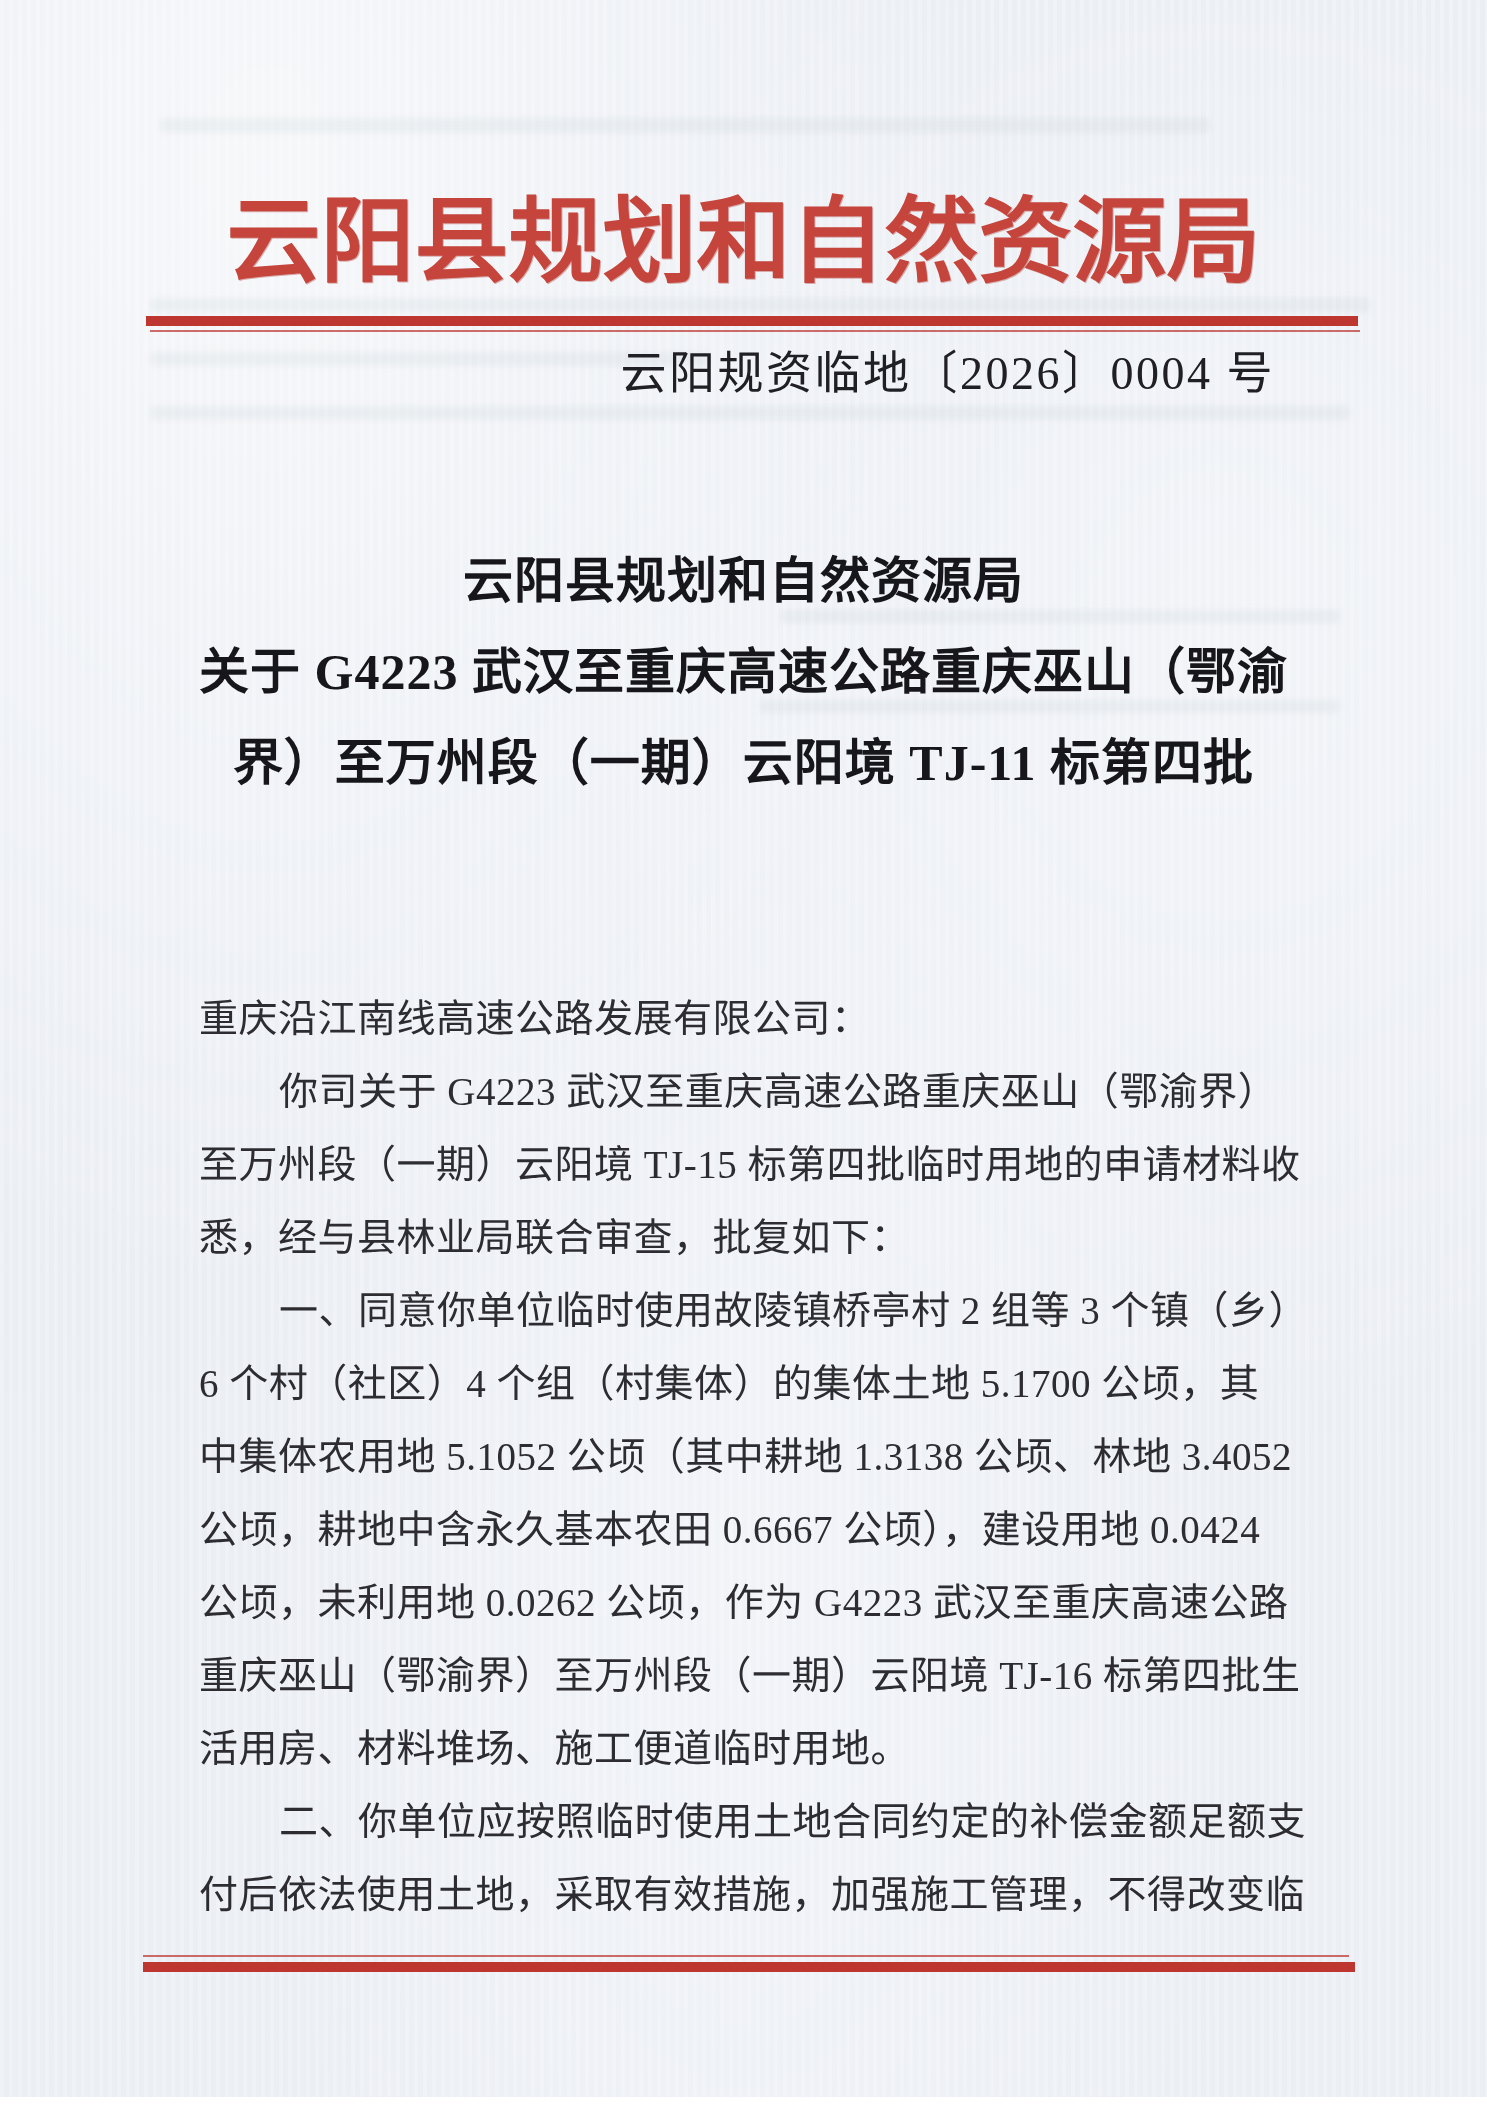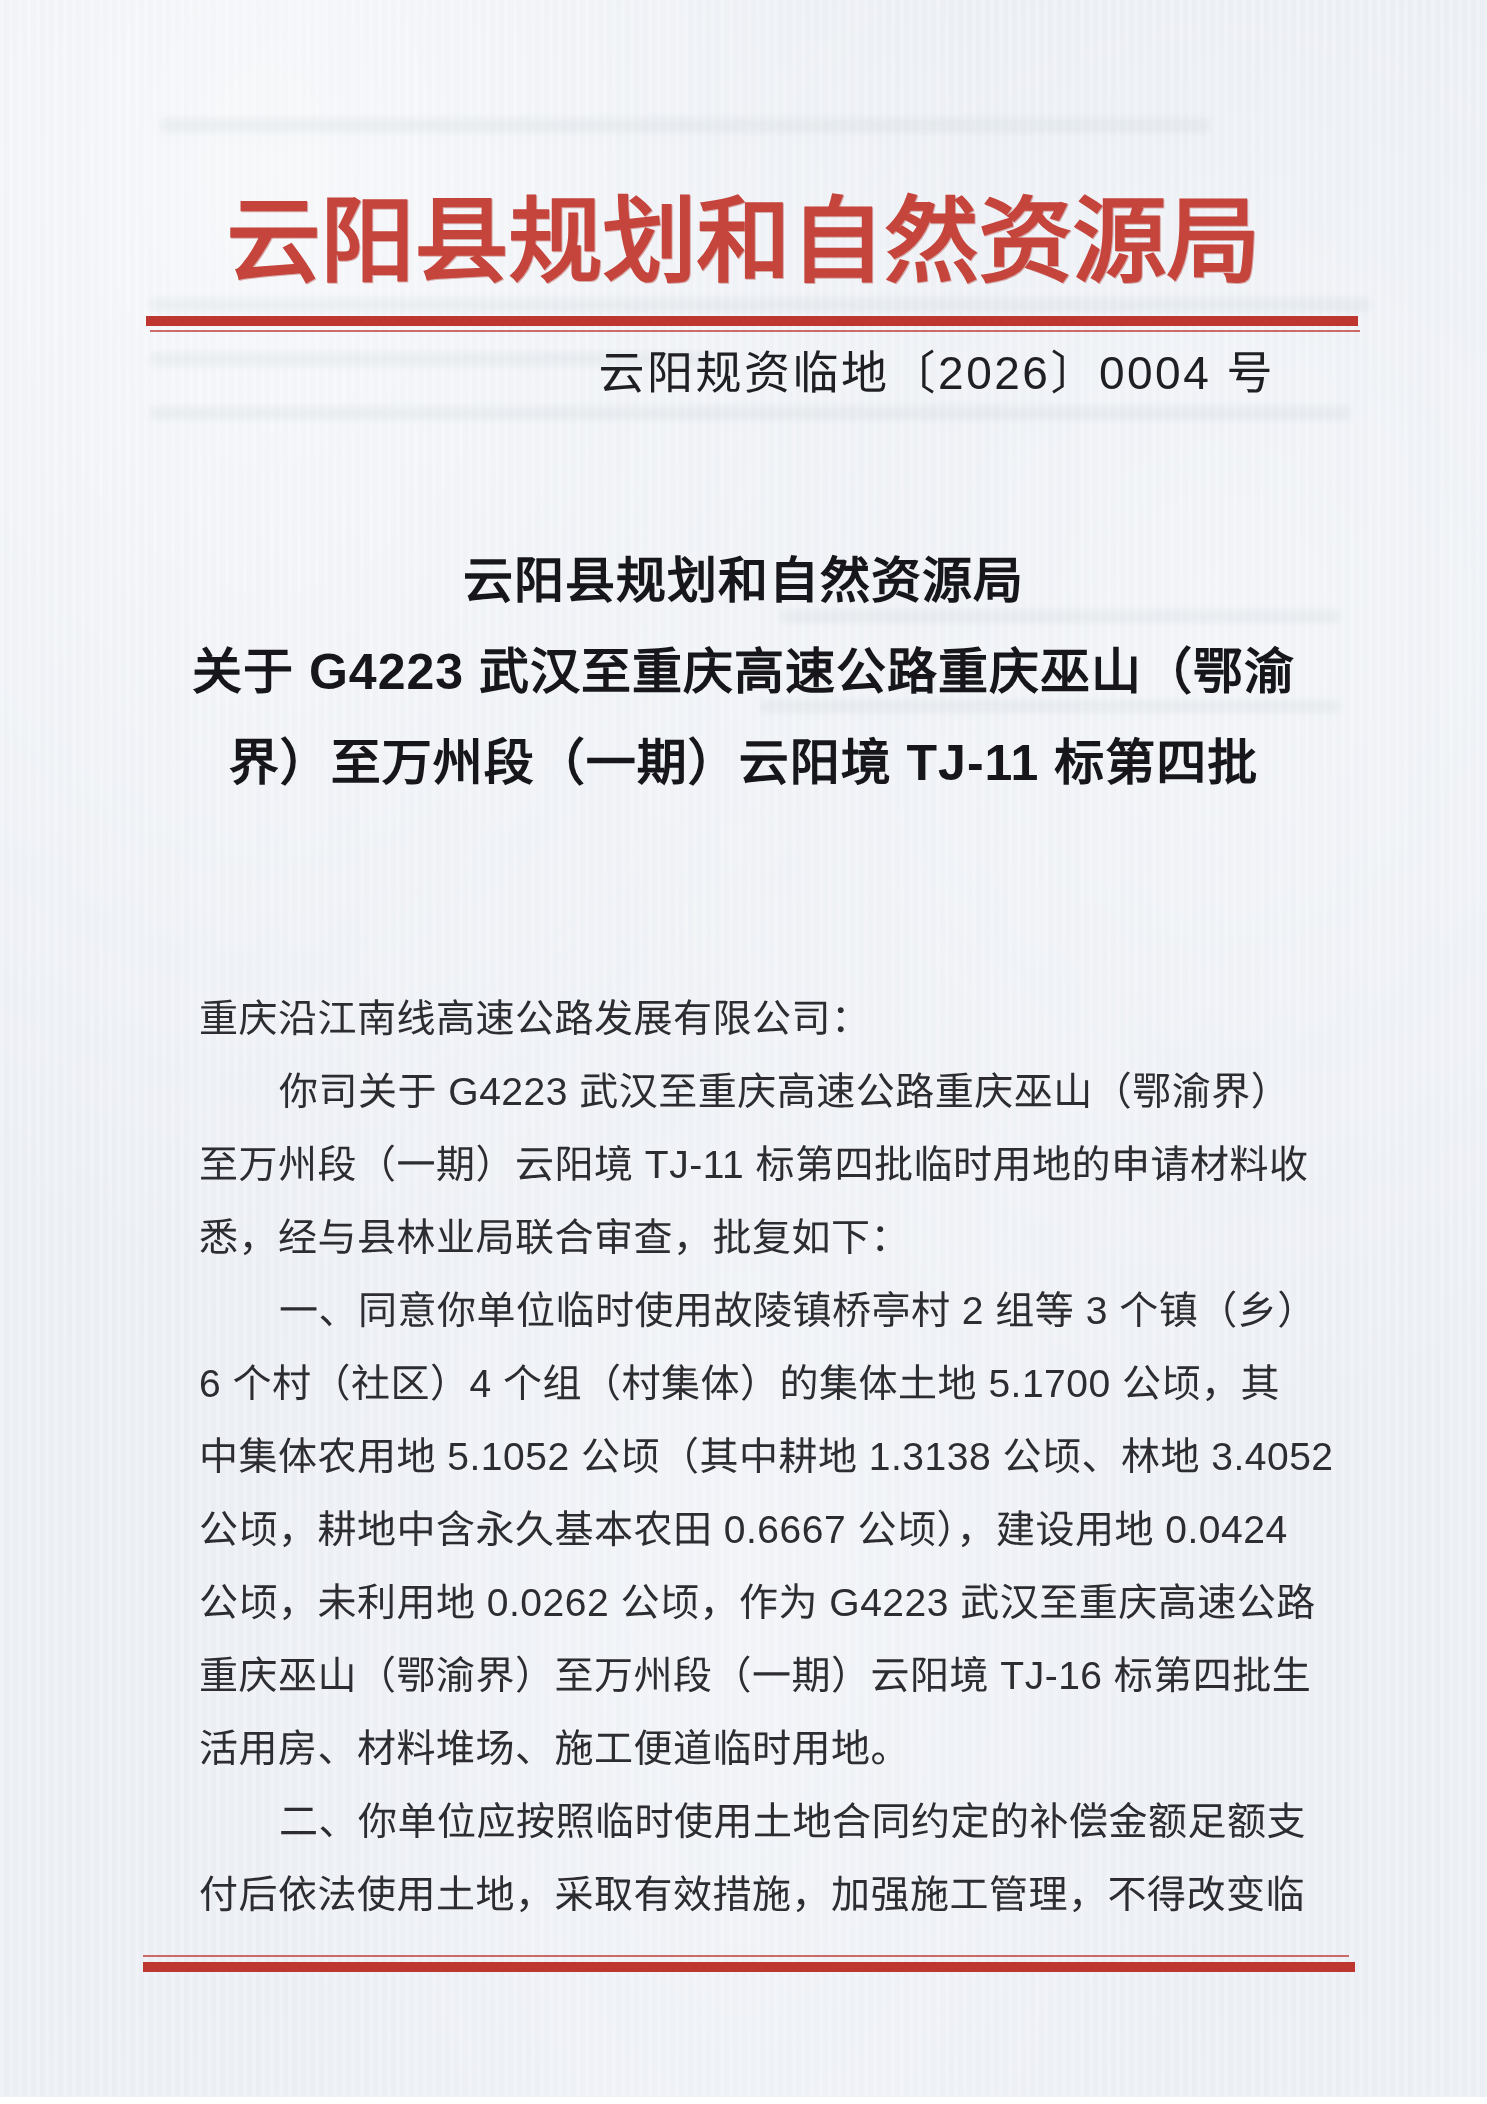--- a/index.html
+++ b/index.html
@@ -13,21 +13,21 @@
     height: 2104px;
     margin: 0 auto;
     overflow: hidden;
     background-color: #edf1f6;
     background-image:
       radial-gradient(ellipse at 18% 8%,  rgba(255,255,255,0.55), rgba(255,255,255,0) 42%),
       radial-gradient(ellipse at 82% 30%, rgba(255,255,255,0.35), rgba(255,255,255,0) 40%),
       radial-gradient(ellipse at 50% 75%, rgba(255,255,255,0.30), rgba(255,255,255,0) 50%),
       repeating-linear-gradient(90deg, rgba(255,255,255,0.10) 0 4px, rgba(182,195,208,0.05) 4px 9px),
       linear-gradient(#edf0f5, #eef1f6);
-    font-family: Liberation Sans, sans-serif;
+    font-family: Liberation Serif, serif;
   }
   
   .ghost {
     position: absolute;
     background: rgba(118, 138, 148, 0.07);
     filter: blur(3px);
     border-radius: 6px;
   }
   .g1 { top: 118px;  left: 160px; width: 1050px; height: 15px; }
   .g2 { top: 298px;  left: 150px; width: 1220px; height: 14px; }
@@ -126,21 +126,21 @@
 
   <div class="doc-title">
     <div class="t-line">云阳县规划和自然资源局</div>
     <div class="t-line">关于 G4223 武汉至重庆高速公路重庆巫山（鄂渝</div>
     <div class="t-line">界）至万州段（一期）云阳境 TJ-11 标第四批</div>
   </div>
 
   <div class="body-text">
     <div class="b-line">重庆沿江南线高速公路发展有限公司：</div>
     <div class="b-line indent">你司关于 G4223 武汉至重庆高速公路重庆巫山（鄂渝界）</div>
-    <div class="b-line">至万州段（一期）云阳境 TJ-11 标第四批临时用地的申请材料收</div>
+    <div class="b-line">至万州段（一期）云阳境 TJ-15 标第四批临时用地的申请材料收</div>
     <div class="b-line">悉，经与县林业局联合审查，批复如下：</div>
     <div class="b-line indent">一、同意你单位临时使用故陵镇桥亭村 2 组等 3 个镇（乡）</div>
     <div class="b-line">6 个村（社区）4 个组（村集体）的集体土地 5.1700 公顷，其</div>
     <div class="b-line">中集体农用地 5.1052 公顷（其中耕地 1.3138 公顷、林地 3.4052</div>
     <div class="b-line">公顷，耕地中含永久基本农田 0.6667 公顷），建设用地 0.0424</div>
     <div class="b-line">公顷，未利用地 0.0262 公顷，作为 G4223 武汉至重庆高速公路</div>
     <div class="b-line">重庆巫山（鄂渝界）至万州段（一期）云阳境 TJ-16 标第四批生</div>
     <div class="b-line">活用房、材料堆场、施工便道临时用地。</div>
     <div class="b-line indent">二、你单位应按照临时使用土地合同约定的补偿金额足额支</div>
     <div class="b-line">付后依法使用土地，采取有效措施，加强施工管理，不得改变临</div>

